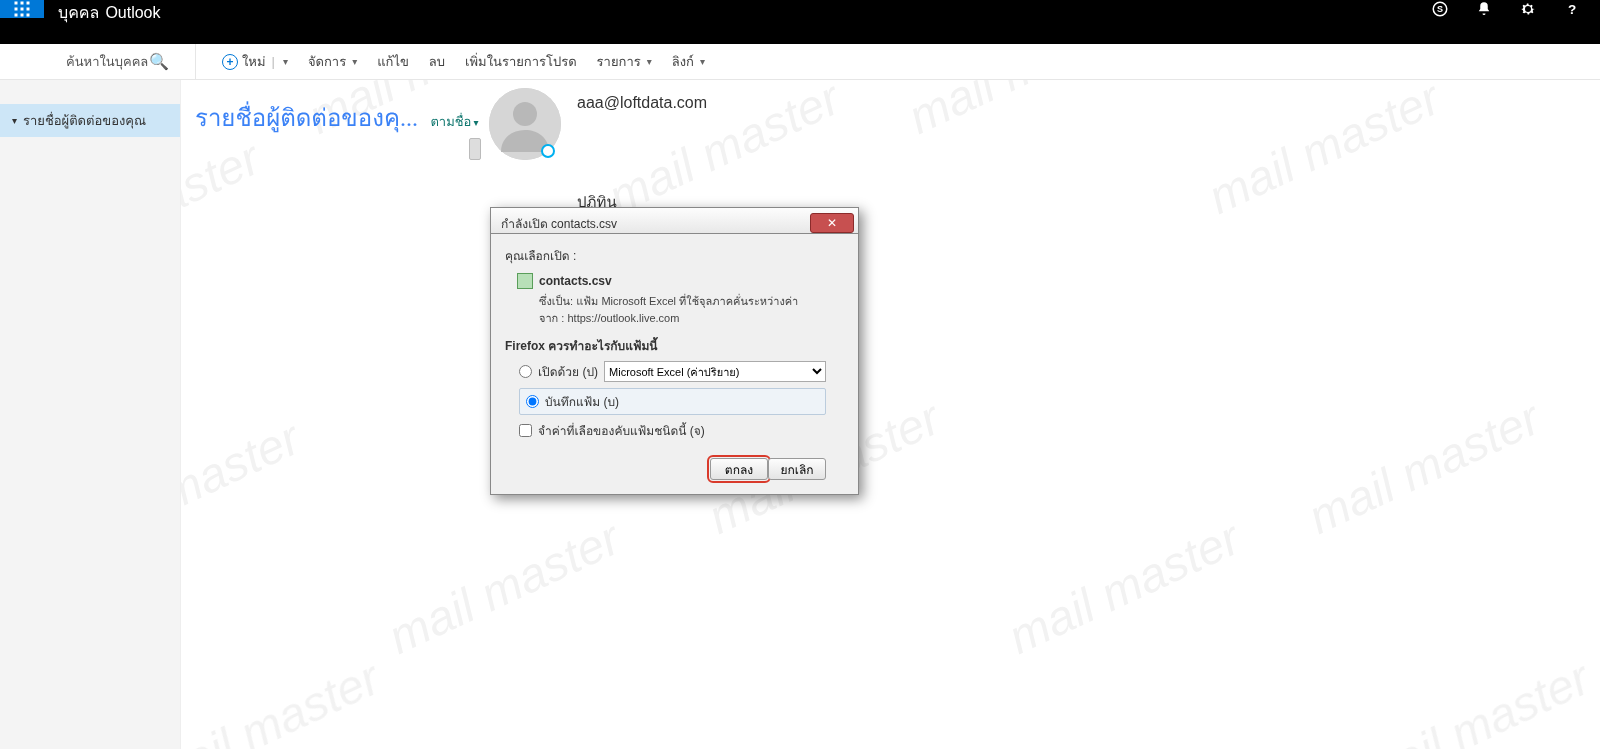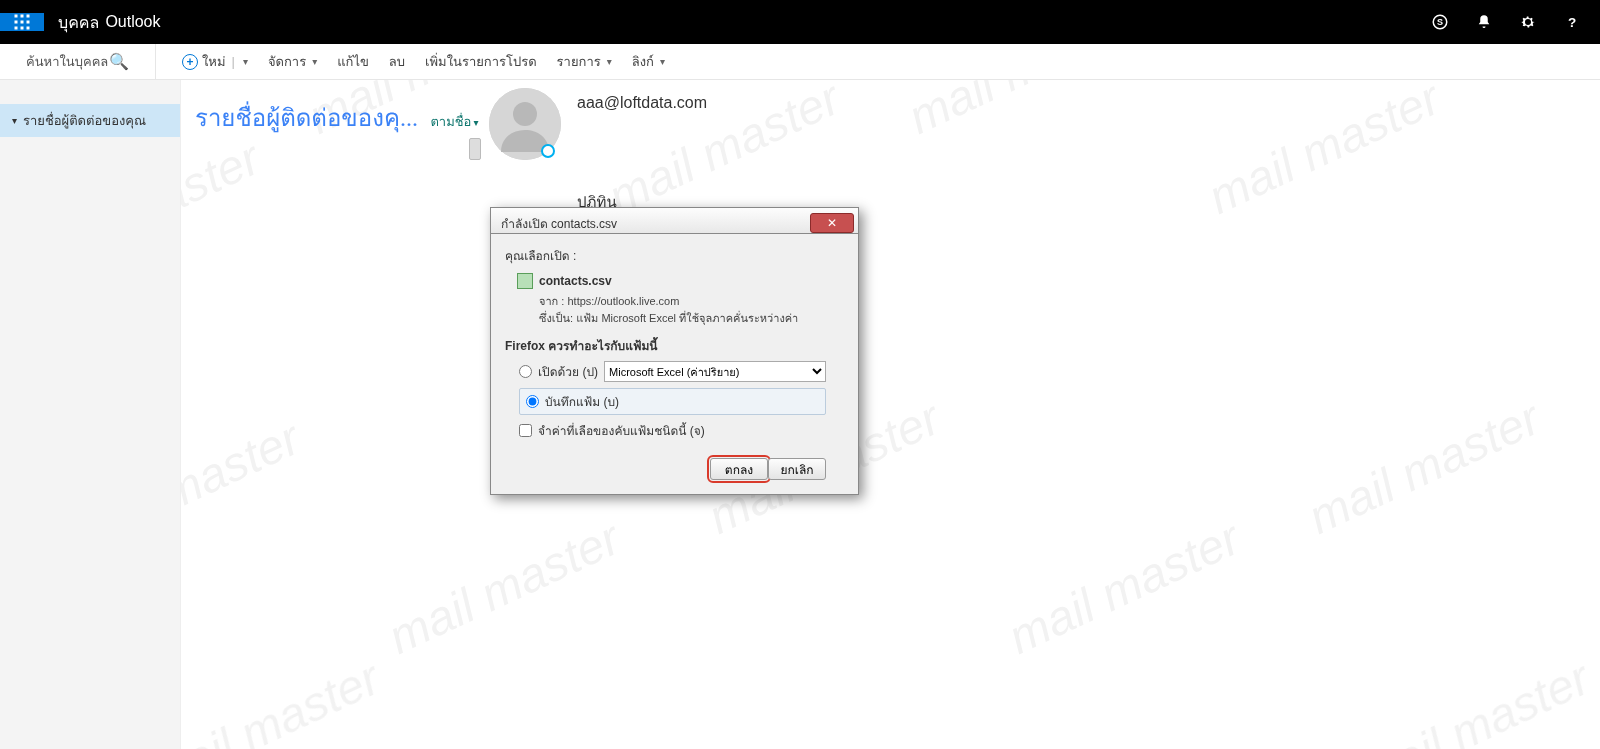--- a/index.html
+++ b/index.html
@@ -8,33 +8,33 @@
 
 .watermark-layer {
   position: fixed; inset: 0; pointer-events: none; z-index: 1;
   background:
     repeating-linear-gradient(0deg, transparent 0 0),
     transparent;
 }
 .wm { position: absolute; color: #000; opacity: 0.05; font-size: 48px; font-weight: 300; transform: rotate(-25deg); white-space: nowrap; font-style: italic; }
 
 
-.topbar { height: 44px; background: #000; color: #fff; display: flex; align-items: center; position: relative; z-index: 2; }
+.topbar { height: 44px; background: #000; color: #fff; display: flex; align-items: flex-start; position: relative; z-index: 2; }
 .waffle { width: 44px; background: #0078d7; display: flex; align-items: center; justify-content: center; cursor: pointer; }
 .waffle svg { width: 18px; height: 18px; fill: #fff; }
 .apptitle { display: flex; align-items: center; padding: 0 14px; font-size: 16px; color: #fff; }
 .apptitle .thin { font-weight: 300; margin-left: 6px; }
 .topbar-spacer { flex: 1; }
 .topicon { width: 44px; display: flex; align-items: center; justify-content: center; cursor: pointer; }
 .topicon svg { width: 18px; height: 18px; fill: #fff; }
 .green-strip { width: 6px; background: #4caf50; }
 
 
 .toolbar-row { height: 36px; border-bottom: 1px solid #e6e6e6; display: flex; align-items: stretch; font-size: 13px; background: #fff; position: relative; z-index: 2; }
-.search-area { width: 156px; border-right: 1px solid #e6e6e6; display: flex; align-items: center; justify-content: space-between; padding: 0 26px; color: #555; }
+.search-area { width: 156px; border-right: 1px solid #e6e6e6; display: flex; align-items: center; justify-content: space-between; padding: 0 26px; color: #555; margin-left: 40px; }
 .search-area .mag { color: #0078d7; font-size: 16px; }
 .toolbar { display: flex; align-items: center; gap: 0; padding-left: 16px; color: #444; }
 .tb-btn { display: flex; align-items: center; padding: 0 10px; height: 100%; cursor: pointer; gap: 4px; }
 .tb-btn .plus { color: #0078d7; font-size: 15px; font-weight: bold; border: 1.5px solid #0078d7; border-radius: 50%; width: 16px; height: 16px; display: inline-flex; align-items: center; justify-content: center; line-height: 1; font-size: 12px; }
 .tb-btn .caret { font-size: 10px; color: #666; margin-left: 2px; }
 
 
 .body-area { display: flex; height: calc(100% - 80px); position: relative; z-index: 2; }
 .sidebar { width: 181px; background: #f4f4f4; border-right: 1px solid #eee; padding-top: 24px; }
 .side-item { padding: 6px 12px; font-size: 13px; color: #333; background: #cde6f7; display: flex; align-items: center; gap: 6px; cursor: pointer; }
@@ -212,24 +212,24 @@
       <span>✕</span>
     </span>
   </div>
   <div class="dlg-body">
     <div class="section">คุณเลือกเปิด :</div>
     <div class="file-row">
       <span class="file-icon"></span>
       <b>contacts.csv</b>
     </div>
     <div class="indent">
+      <span>ซึ่งเป็น:</span> <span>แฟ้ม Microsoft Excel ที่ใช้จุลภาคคั่นระหว่างค่า</span>
+    </div>
+    <div class="indent">
       <span>จาก :</span> <span>https://outlook.live.com</span>
-    </div>
-    <div class="indent">
-      <span>ซึ่งเป็น:</span> <span>แฟ้ม Microsoft Excel ที่ใช้จุลภาคคั่นระหว่างค่า</span>
     </div>
     <div class="prompt">Firefox ควรทำอะไรกับแฟ้มนี้</div>
 
     <label class="radio-row">
       <input type="radio" name="act" style="">
       <span>เปิดด้วย (ป)</span>
       <select>
         <option>Microsoft Excel (ค่าปริยาย)</option>
       </select>
     </label>

